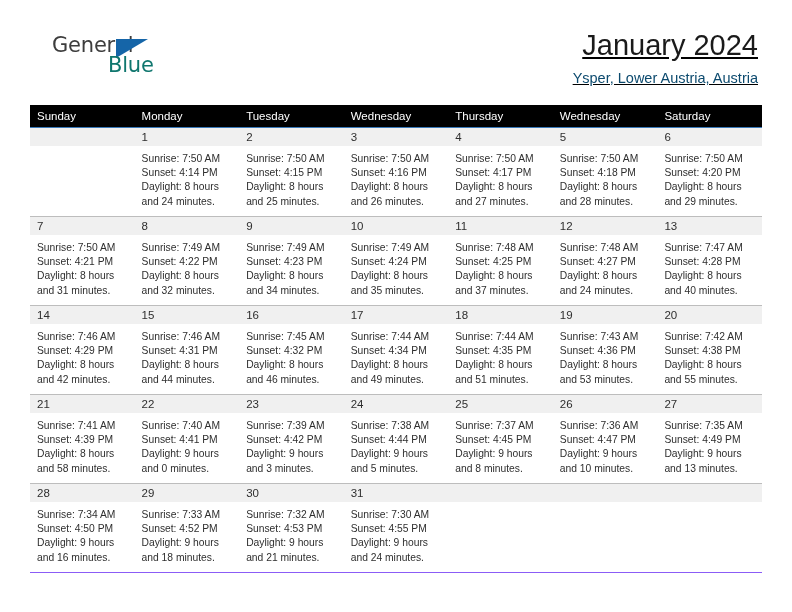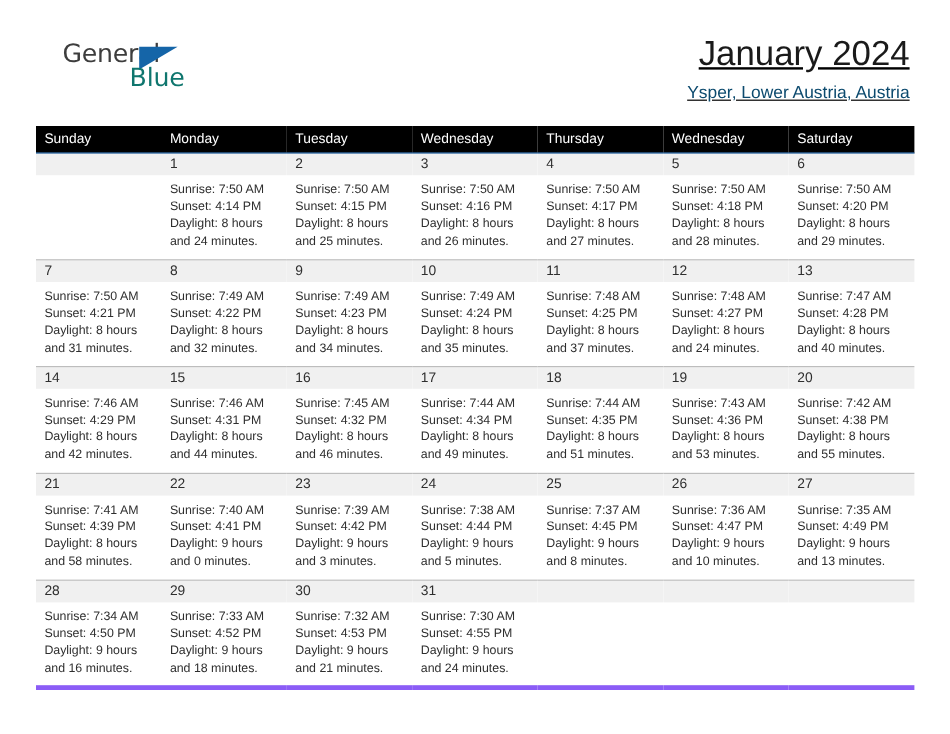--- a/index.html
+++ b/index.html
@@ -89,21 +89,21 @@
     padding: 0;
     width: 104.57px;
     height: 89px;
     border-top: 1px solid #bdbdbd;
     background: #ffffff;
   }
   .cal tr.week:first-child td {
     border-top: 1px solid #3878b8;
   }
   .cal tr.week.last td {
-    border-bottom: 4px solid #8b5cf6;
+    border-bottom: 1px solid #8b5cf6;
   }
   .daynum {
     display: block;
     background: #f0f0f0;
     height: 18px;
     line-height: 18px;
     font-size: 11.5px;
     color: #2e2e2e;
     padding-left: 7px;
   }

